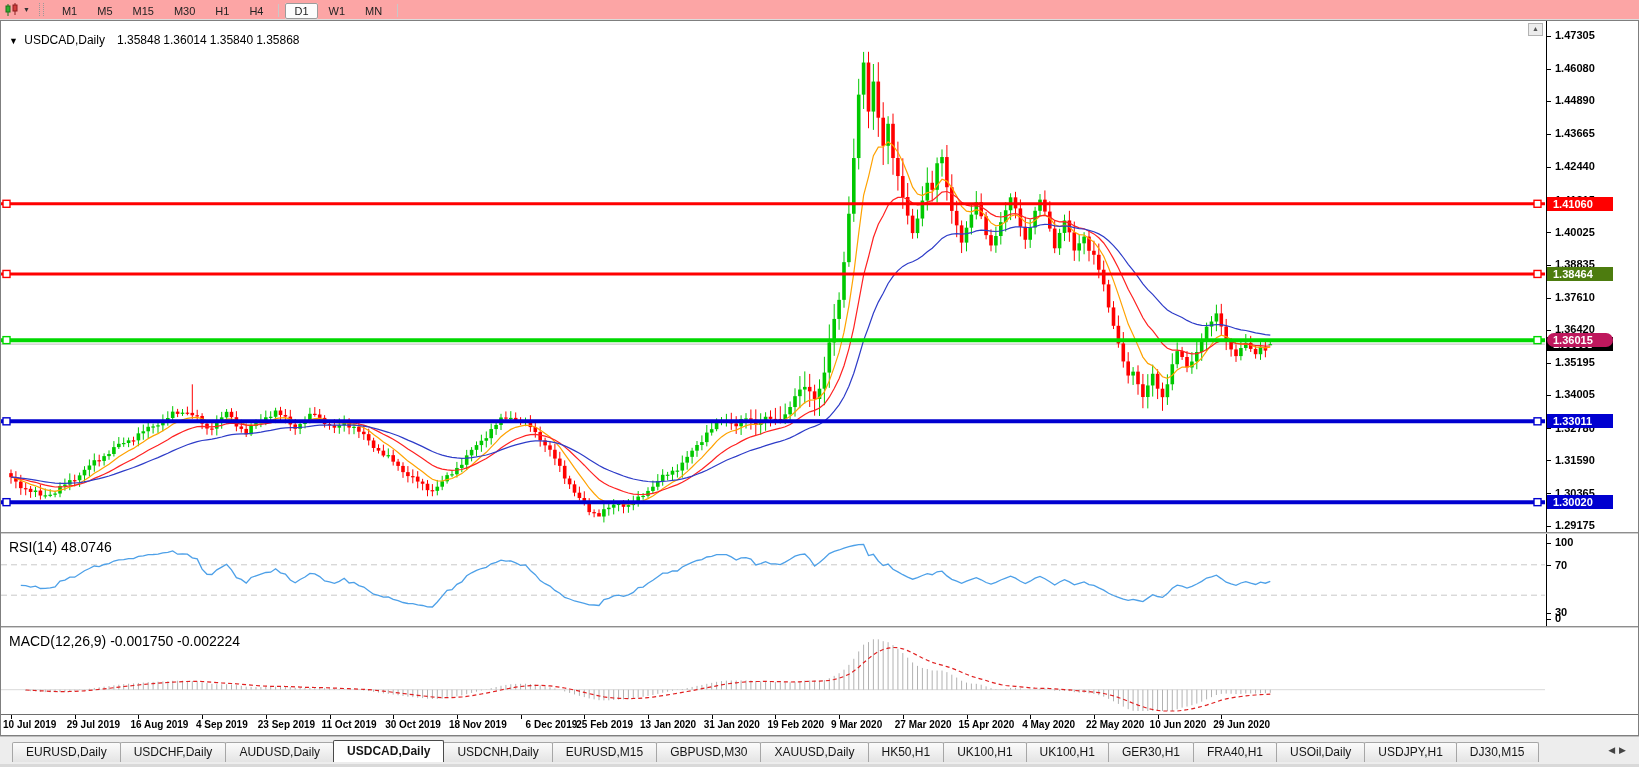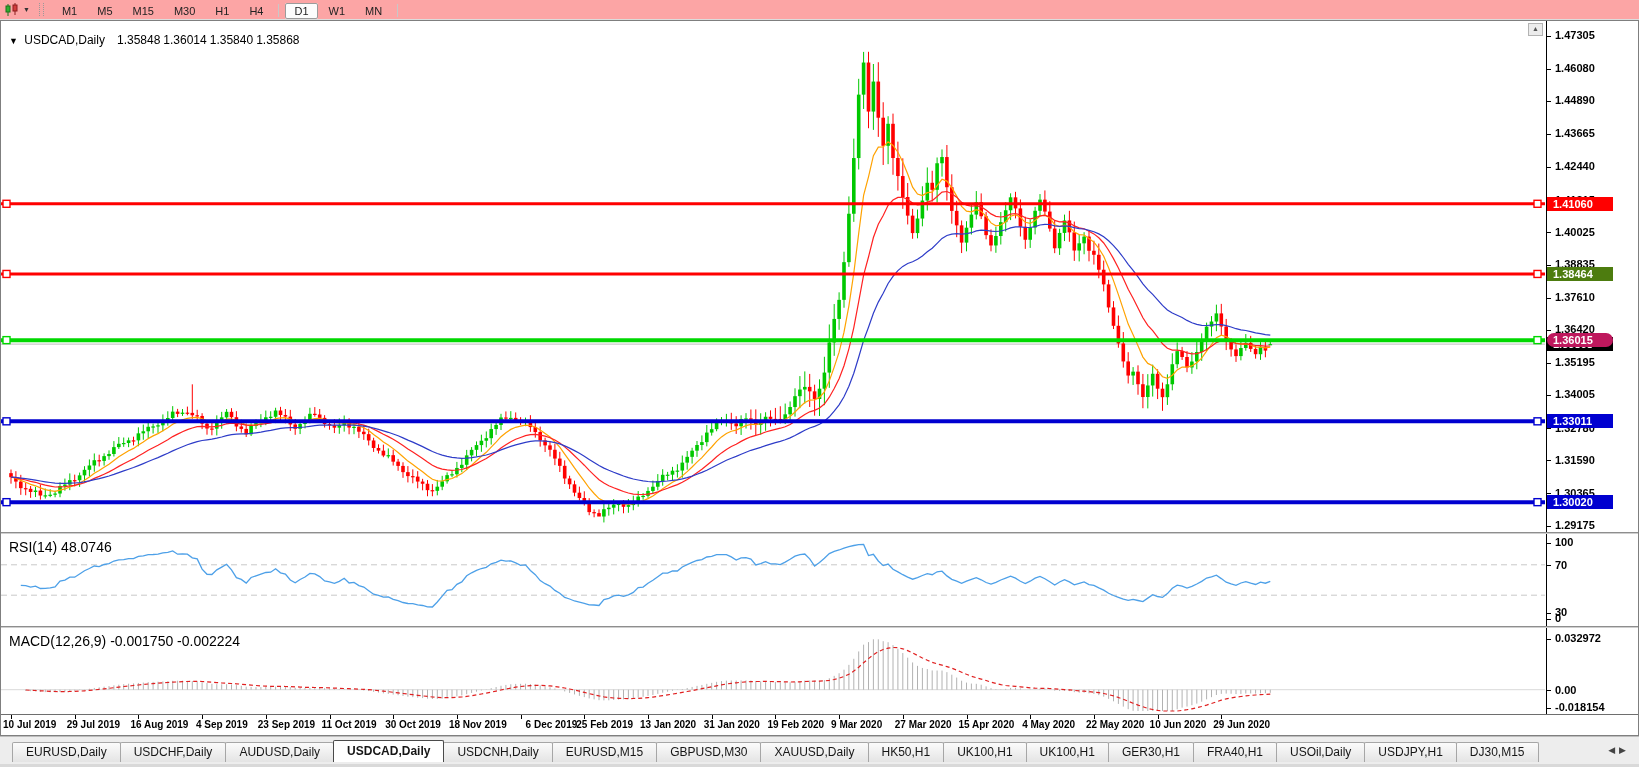--- a/index.html
+++ b/index.html
@@ -920,25 +920,20 @@
           <line x1="1244.8000000000002" y1="61.7" x2="1244.8000000000002" y2="65.53118182142353" stroke="#b2b2b2" stroke-width="1"></line>
           <line x1="1249.7" y1="61.7" x2="1249.7" y2="65.45471616739339" stroke="#b2b2b2" stroke-width="1"></line>
           <line x1="1254.6000000000001" y1="61.7" x2="1254.6000000000001" y2="65.59635720321427" stroke="#b2b2b2" stroke-width="1"></line>
           <line x1="1259.5" y1="61.7" x2="1259.5" y2="65.31812653306802" stroke="#b2b2b2" stroke-width="1"></line>
           <line x1="1264.4" y1="61.7" x2="1264.4" y2="65.23674639238908" stroke="#b2b2b2" stroke-width="1"></line>
           <line x1="1269.3000000000002" y1="61.7" x2="1269.3000000000002" y2="64.85818418460168" stroke="#b2b2b2" stroke-width="1"></line>
         </g>
         <polyline points="24.7,62.0 29.6,62.3 34.5,62.5 39.4,62.8 44.3,63.0 49.2,63.3 54.1,63.5 59.0,63.6 63.9,63.6 68.8,63.5 73.7,63.4 78.6,63.1 83.5,62.8 88.4,62.4 93.3,61.9 98.2,61.4 103.1,60.8 108.0,60.3 112.9,59.7 117.8,59.1 122.7,58.5 127.6,58.0 132.5,57.5 137.4,57.0 142.3,56.5 147.2,56.0 152.1,55.6 157.0,55.2 161.9,54.8 166.8,54.5 171.7,54.2 176.6,53.9 181.5,53.6 186.4,53.5 191.3,53.4 196.2,53.4 201.1,53.5 206.0,53.8 210.9,54.2 215.8,54.6 220.7,55.0 225.6,55.2 230.5,55.5 235.4,55.8 240.3,56.2 245.2,56.7 250.1,57.1 255.0,57.5 259.9,57.9 264.8,58.1 269.7,58.3 274.6,58.3 279.5,58.4 284.4,58.5 289.3,58.6 294.2,58.8 299.1,59.1 304.0,59.3 308.9,59.4 313.8,59.5 318.7,59.6 323.6,59.7 328.5,59.9 333.4,60.1 338.3,60.3 343.2,60.5 348.1,60.7 353.0,60.9 357.9,61.1 362.8,61.4 367.7,61.7 372.6,62.1 377.5,62.6 382.4,63.2 387.3,63.7 392.2,64.3 397.1,64.9 402.0,65.5 406.9,66.1 411.8,66.7 416.7,67.3 421.6,67.9 426.5,68.4 431.4,69.0 436.3,69.4 441.2,69.6 446.1,69.7 451.0,69.6 455.9,69.3 460.8,69.0 465.7,68.4 470.6,67.7 475.5,66.9 480.4,66.0 485.3,65.1 490.2,64.1 495.1,63.1 500.0,62.0 504.9,61.0 509.8,60.1 514.7,59.2 519.6,58.5 524.5,58.0 529.4,57.6 534.3,57.4 539.2,57.4 544.1,57.6 549.0,57.9 553.9,58.5 558.8,59.1 563.7,60.0 568.6,61.0 573.5,62.1 578.4,63.2 583.3,64.4 588.2,65.6 593.1,66.8 598.0,67.9 602.9,68.8 607.8,69.5 612.7,70.0 617.6,70.3 622.5,70.5 627.4,70.6 632.3,70.5 637.2,70.4 642.1,70.0 647.0,69.6 651.9,69.1 656.8,68.4 661.7,67.7 666.6,66.9 671.5,66.1 676.4,65.3 681.3,64.4 686.2,63.5 691.1,62.6 696.0,61.7 700.9,60.7 705.8,59.7 710.7,58.8 715.6,57.8 720.5,56.8 725.4,56.0 730.3,55.3 735.2,54.8 740.1,54.3 745.0,53.9 749.9,53.6 754.8,53.5 759.7,53.5 764.6,53.4 769.5,53.5 774.4,53.6 779.3,53.7 784.2,53.9 789.1,54.0 794.0,53.9 798.9,53.8 803.8,53.5 808.7,53.3 813.6,53.2 818.5,53.1 823.4,52.9 828.3,52.4 833.2,51.5 838.1,50.2 843.0,48.5 847.9,46.2 852.8,43.1 857.7,39.2 862.6,34.7 867.5,30.6 872.4,26.7 877.3,23.6 882.2,21.5 887.1,20.1 892.0,19.5 896.9,19.7 901.8,20.8 906.7,22.6 911.6,25.0 916.5,27.5 921.4,30.0 926.3,32.2 931.2,34.3 936.1,35.9 941.0,37.2 945.9,38.6 950.8,40.2 955.7,42.1 960.6,44.2 965.5,46.3 970.4,48.2 975.3,49.7 980.2,51.1 985.1,52.5 990.0,54.1 994.9,55.5 999.8,56.7 1004.7,57.5 1009.6,58.0 1014.5,58.3 1019.4,58.8 1024.3,59.3 1029.2,59.9 1034.1,60.2 1039.0,60.3 1043.9,60.3 1048.8,60.5 1053.7,60.9 1058.6,61.3 1063.5,61.6 1068.4,61.9 1073.3,62.4 1078.2,62.8 1083.1,63.2 1088.0,63.6 1092.9,64.1 1097.8,64.7 1102.7,65.5 1107.6,66.6 1112.5,67.9 1117.4,69.5 1122.3,71.3 1127.2,73.3 1132.1,75.2 1137.0,77.1 1141.9,78.8 1146.8,80.4 1151.7,81.5 1156.6,82.4 1161.5,83.0 1166.4,83.0 1171.3,83.0 1176.2,83.0 1181.1,82.4 1186.0,81.7 1190.9,80.8 1195.8,79.7 1200.7,78.5 1205.6,77.1 1210.5,75.5 1215.4,73.8 1220.3,72.2 1225.2,70.9 1230.1,69.9 1235.0,69.1 1239.9,68.5 1244.8,67.9 1249.7,67.4 1254.6,67.0 1259.5,66.7 1264.4,66.4 1269.3,66.1 " fill="none" stroke="#e02020" stroke-width="1.2" stroke-dasharray="4,3"></polyline>
       </svg>
     <div class="ind-label">MACD(12,26,9) -0.001750 -0.002224</div>
-    <div class="axis" id="macd-axis">
-        <div class="tick" style="top: 4.09882px;"><span class="mark"></span>0.032972</div>
-        <div class="tick" style="top: 55.7px;"><span class="mark"></span>0.00</div>
-        <div class="tick" style="top: 73px;"><span class="mark"></span>-0.018154</div>
-      </div>
   </div>
 
   <div class="date-axis" id="date-axis">
       <div class="dtick" style="left: 10px;"></div>
       <div class="dlabel" style="left: 2px;">10 Jul 2019</div>
       <div class="dtick" style="left: 73.7px;"></div>
       <div class="dlabel" style="left: 65.7px;">29 Jul 2019</div>
       <div class="dtick" style="left: 137.4px;"></div>
       <div class="dlabel" style="left: 129.4px;">16 Aug 2019</div>
       <div class="dtick" style="left: 201.1px;"></div>

